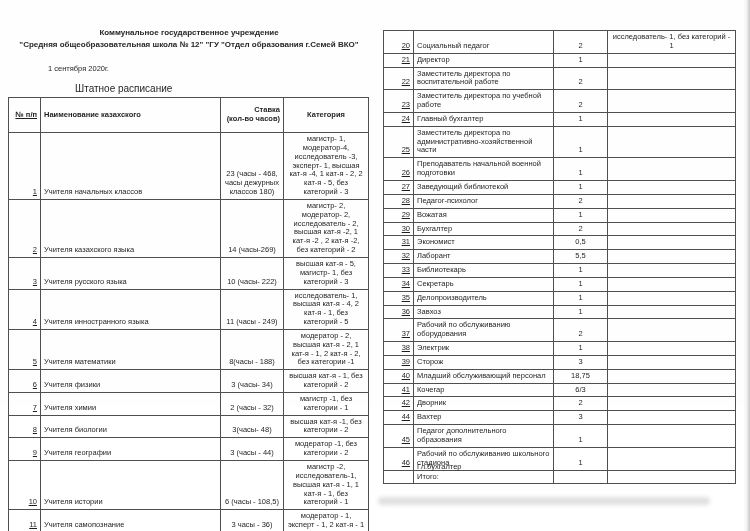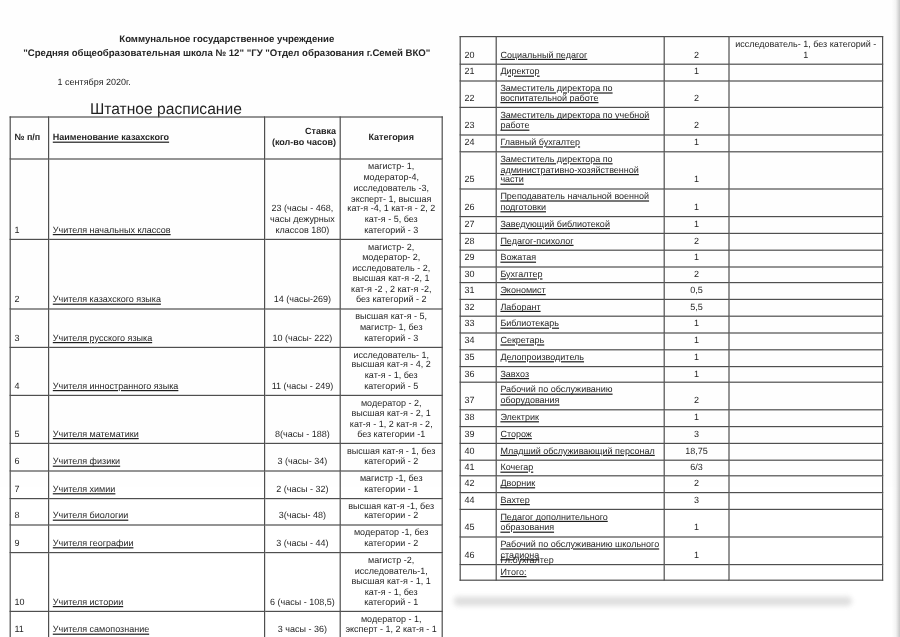--- a/index.html
+++ b/index.html
@@ -23,37 +23,37 @@
   .scan-smudge-bottom {
     position: absolute; left: 378px; top: 497px; width: 332px; height: 8px;
     background: #8f8f8f; opacity: 0.28; border-radius: 4px; filter: blur(2px);
   }
   .title-block {
     position: absolute; top: 27px; left: 8px; width: 362px;
     text-align: center; font-weight: bold; font-size: 8px; line-height: 1.5;
     color: #262626;
   }
   .meta-date { position: absolute; top: 64px; left: 48px; font-size: 7.5px; }
-  .meta-doc-title { position: absolute; top: 83px; left: 48px; font-size: 13px; padding-left: 27px; }
+  .meta-doc-title { position: absolute; top: 83px; left: 48px; font-size: 10px; padding-left: 27px; }
   table { border-collapse: collapse; table-layout: fixed; }
   td, th { border: 1px solid #4f4f4f; padding: 2px 3px; font-size: 7.5px; line-height: 1.18; overflow: hidden; }
   thead th { height: 30px; vertical-align: middle; font-weight: bold; background: #fefefe; }
   tbody td { vertical-align: bottom; }
   .tbl-left { position: absolute; top: 97px; left: 8px; width: 360px; }
   .tbl-left col.c-num { width: 32px; }
   .tbl-left col.c-position { width: 180px; }
   .tbl-left col.c-rate { width: 63px; }
   .tbl-left col.c-category { width: 85px; }
   .tbl-right { position: absolute; top: 30px; left: 383px; width: 352px; }
   .tbl-right col.c-num { width: 30px; }
   .tbl-right col.c-position { width: 140px; }
   .tbl-right col.c-rate { width: 54px; }
   .tbl-right col.c-category { width: 128px; }
-  td.col-num, th.col-num { text-align: left; }
-  td.col-position, th.col-position { text-align: left; text-decoration: underline; }
+  td.col-num, th.col-num { text-align: right; text-decoration: underline; }
+  td.col-position, th.col-position { text-align: left; }
   td.col-rate { text-align: center; }
   th.col-rate { text-align: right; white-space: pre-line; }
   td.col-category { text-align: center; }
   th.col-category { text-align: center; }
   .footer-sign { position: absolute; top: 462px; left: 417px; font-size: 7.5px; text-align: right; }
 </style>
 </head>
 <body>
 
 <div class="page">

